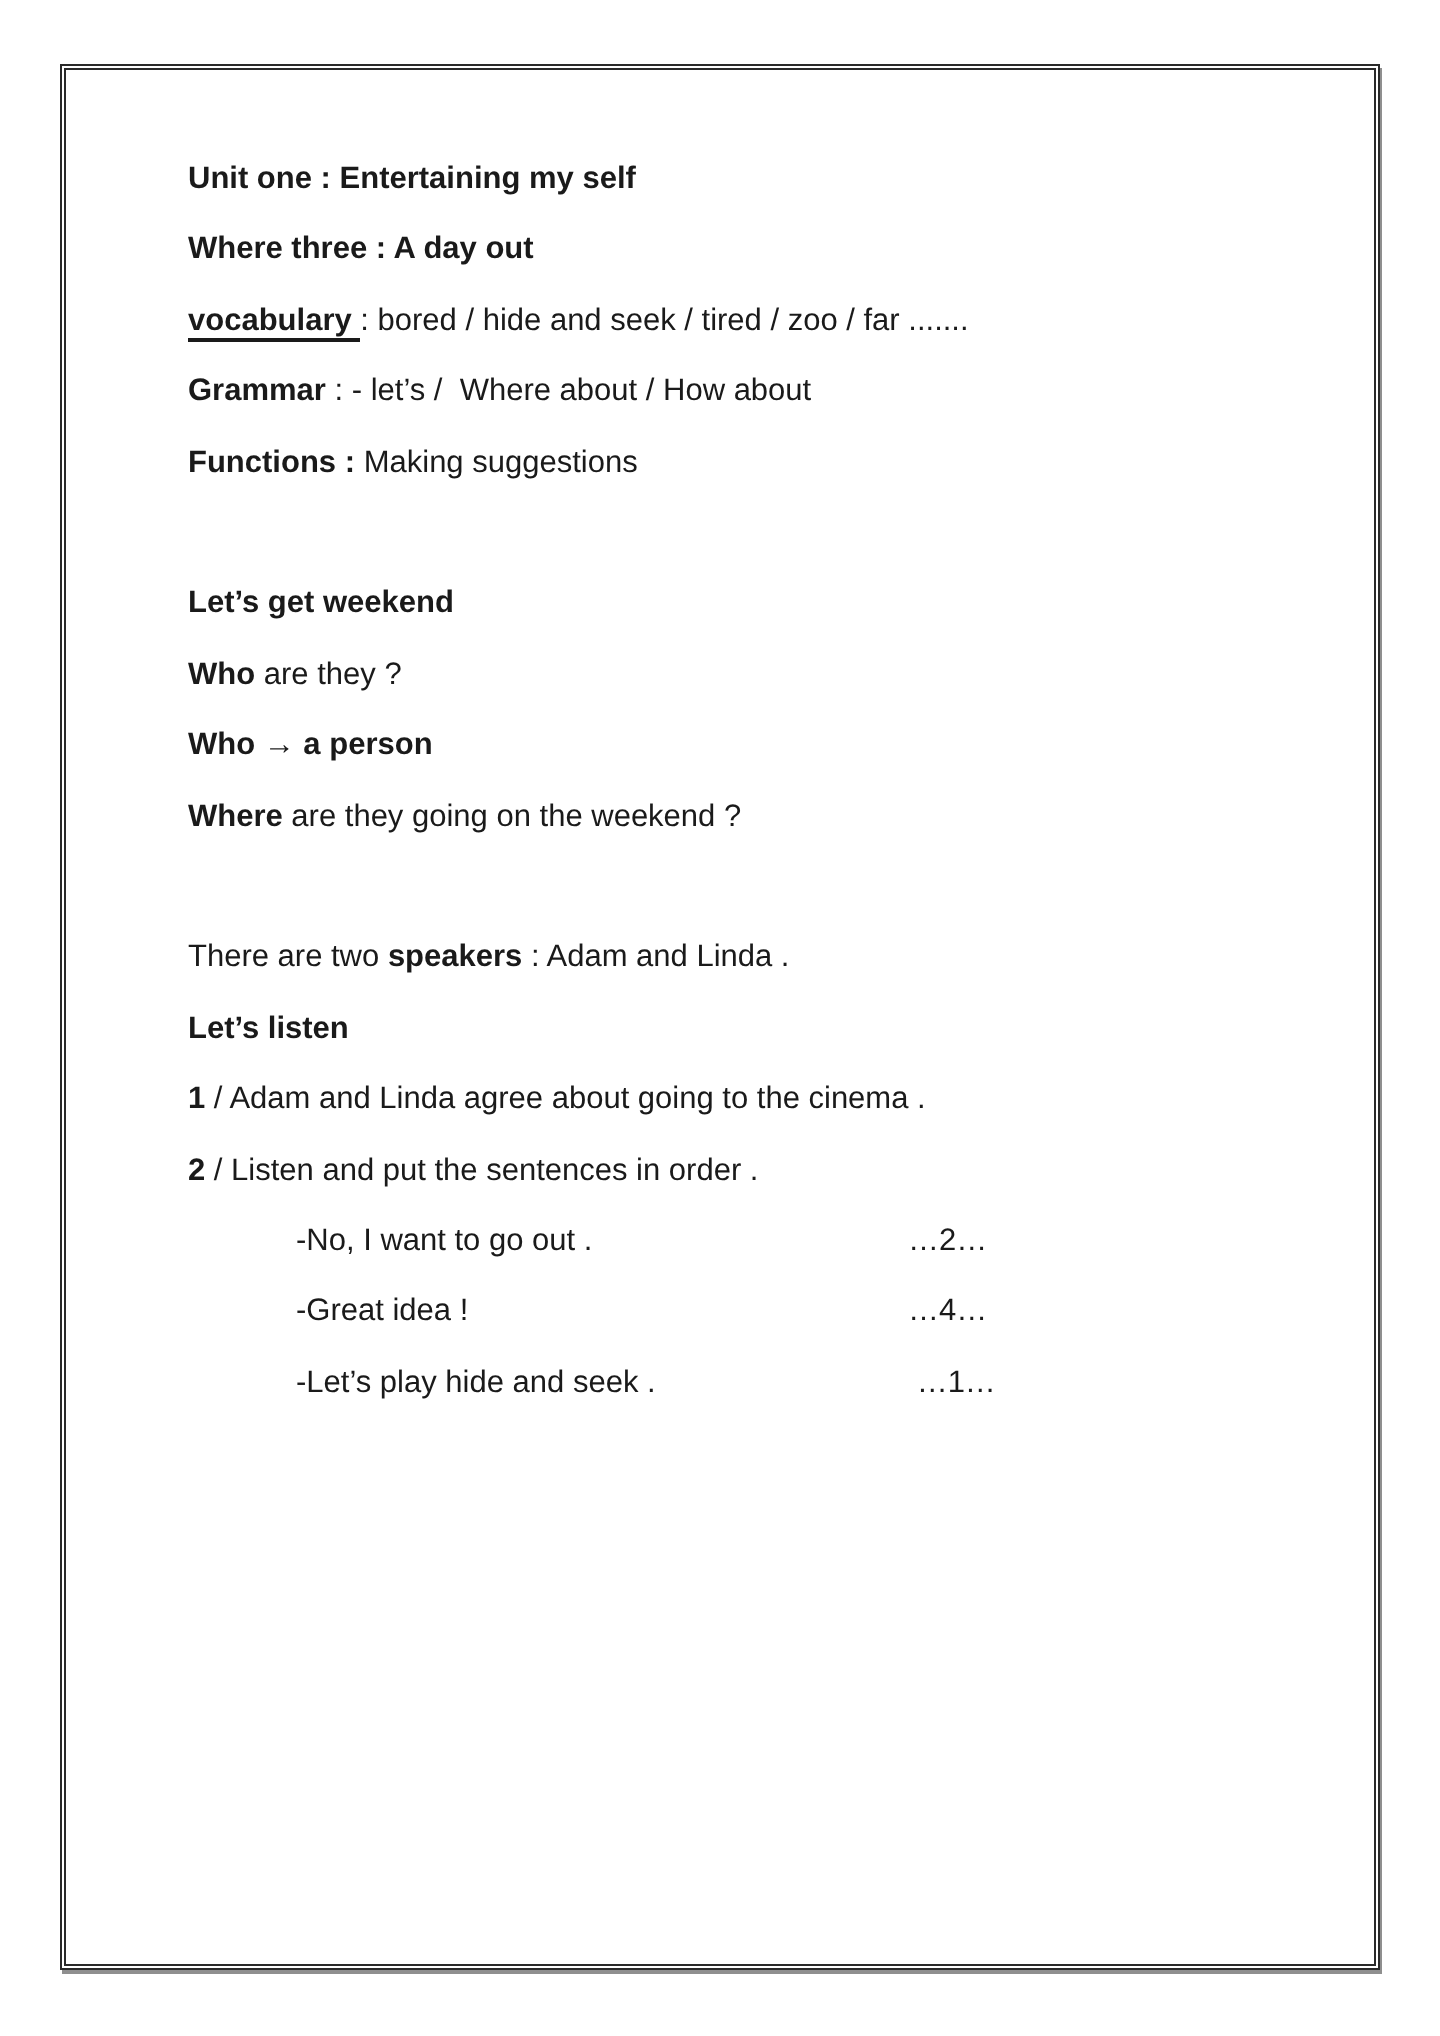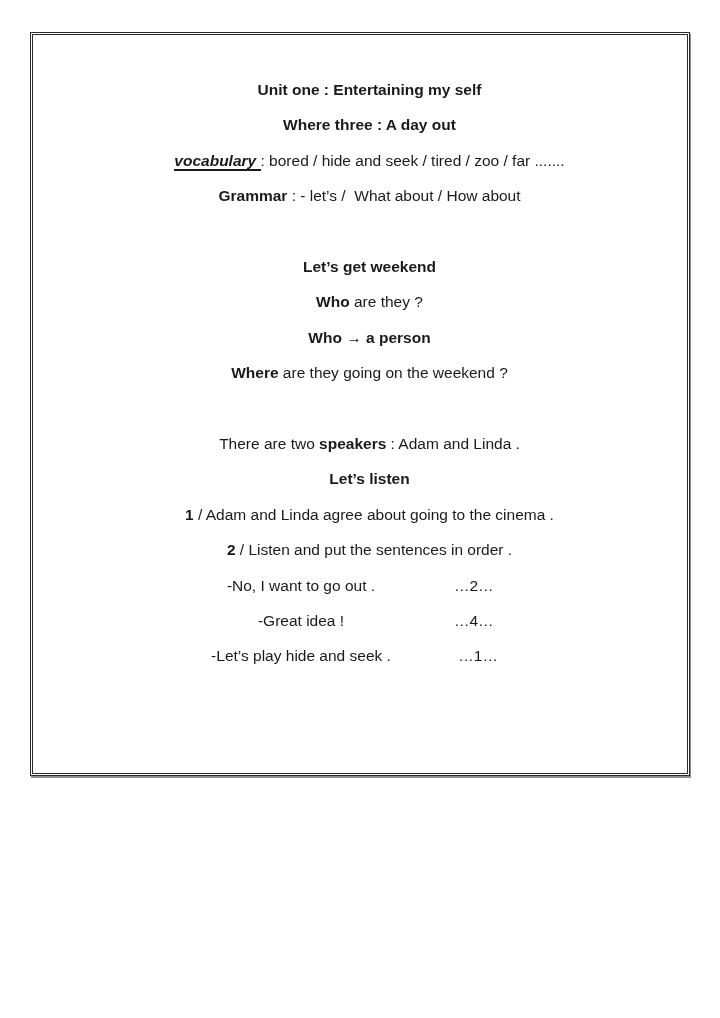--- a/index.html
+++ b/index.html
@@ -14,42 +14,40 @@
     background: #ffffff;
     font-family: "Liberation Sans", "DejaVu Sans", sans-serif;
     color: #1a1a1a;
     overflow: hidden;
   }
   .frame {
     position: absolute;
     left: 30px;
     top: 32px;
     width: 660px;
-    height: 744px;
+    height: 953px;
     border: 3px double #2a2a2a;
     box-shadow: 1px 2px 0 #8f8f8f;
     box-sizing: border-box;
     background: #ffffff;
-    text-align: center;
   }
   .content {
     padding: 37px 42px 0 61px;
   }
   .line {
     margin: 0;
     font-size: 15.5px;
     line-height: 35.4px;
     white-space: pre-wrap;
     font-weight: 400;
   }
   .b { font-weight: 700; }
   .u {
     border-bottom: 2px solid #1a1a1a;
     padding-bottom: 0px;
-    font-style: italic;
   }
   .spacer {
     height: 35.4px;
   }
   .order-row {
     display: flex;
     margin-left: 54px;
     font-size: 15.5px;
     line-height: 35.4px;
     white-space: pre-wrap;
@@ -67,22 +65,23 @@
 <div class="page">
   <div class="frame">
     <div class="content">
 
       <p class="line"><span class="b">Unit one : Entertaining my self</span></p>
 
       <p class="line"><span class="b">Where three : A day out</span></p>
 
       <p class="line"><span class="b u">vocabulary </span><span>: bored / hide and seek / tired / zoo / far .......</span></p>
 
-      <p class="line"><span class="b">Grammar</span><span> : - let’s /  What about / How about</span></p>
+      <p class="line"><span class="b">Grammar</span><span> : - let’s /  Where about / How about</span></p>
 
+      <p class="line"><span class="b">Functions :</span><span> Making suggestions</span></p>
 
       <div class="spacer"></div>
 
       <p class="line"><span class="b">Let’s get weekend</span></p>
 
       <p class="line"><span class="b">Who</span><span> are they ?</span></p>
 
       <p class="line"><span class="b">Who → a person</span></p>
 
       <p class="line"><span class="b">Where</span><span> are they going on the weekend ?</span></p>

